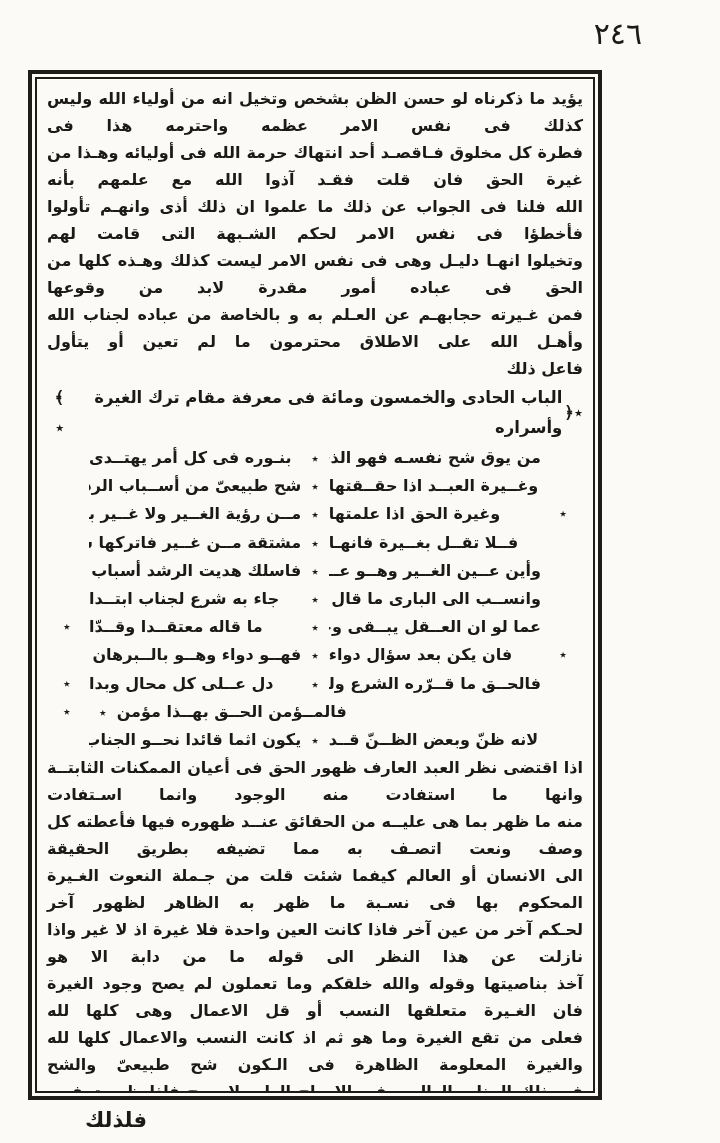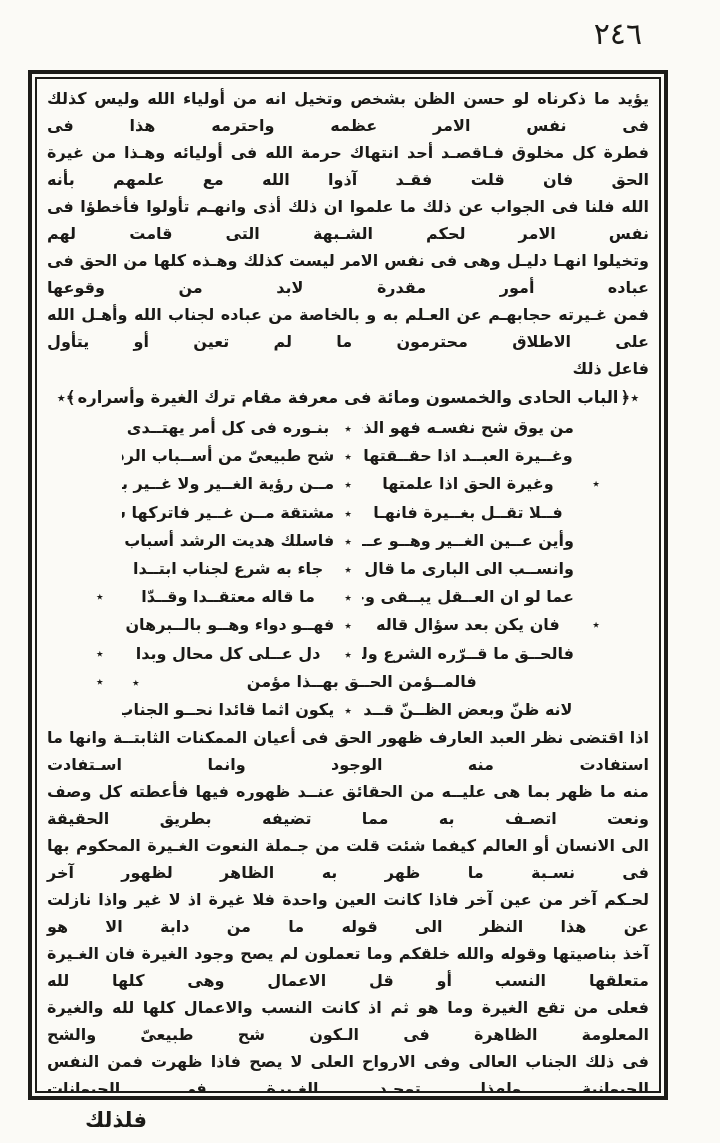--- a/index.html
+++ b/index.html
@@ -11,21 +11,21 @@
     color:#1b1a17;
     overflow:hidden;
   }
   .page-number{
     position:absolute;top:16px;right:78px;
     font-size:30px;font-weight:normal;
     direction:rtl;
   }
   .outer-frame{
     position:absolute;left:28px;top:70px;
-    width:640px;height:1030px;
+    width:574px;height:1030px;
     border:4px solid #1d1c19;
     box-sizing:border-box;
     background:#fbfaf6;
   }
   .inner-frame{
     position:absolute;inset:3px;
     border:2px solid #1d1c19;
     padding:6px 10px 4px 10px;
     box-sizing:border-box;
     direction:rtl;
@@ -62,21 +62,21 @@
     position:relative;
     display:flex;
     direction:rtl;
     align-items:baseline;
     line-height:27.2px;
     font-size:16px;
     font-weight:bold;
   }
   .hemistich{
     flex:1;
-    text-align:center;
+    text-align:left;
     white-space:nowrap;
     overflow:hidden;
   }
   .verse-sep{
     flex:0 0 auto;
     padding:0 10px;
     font-size:14px;
   }
   .outer-star{
     position:absolute;
@@ -148,21 +148,21 @@
         <span class="hemistich">جاء به شرع لجناب ابتــدا</span>
       </div>
       <div class="verse">
         <span class="hemistich">عما لو ان العــقل يبــقى وحــده</span>
         <span class="verse-sep">٭</span>
         <span class="hemistich">ما قاله معتقــدا وقــدّا</span>
         <span class="outer-star at-left">٭</span>
       </div>
       <div class="verse">
         <span class="outer-star at-right">٭</span>
-        <span class="hemistich">فان يكن بعد سؤال قاله</span>
+        <span class="hemistich">فان يكن بعد سؤال دواء</span>
         <span class="verse-sep">٭</span>
         <span class="hemistich">فهــو دواء وهــو بالــبرهان دا</span>
       </div>
       <div class="verse">
         <span class="hemistich">فالحــق ما قــرّره الشرع ولو</span>
         <span class="verse-sep">٭</span>
         <span class="hemistich">دل عــلى كل محال وبدا</span>
         <span class="outer-star at-left">٭</span>
       </div>
       <div class="verse">

